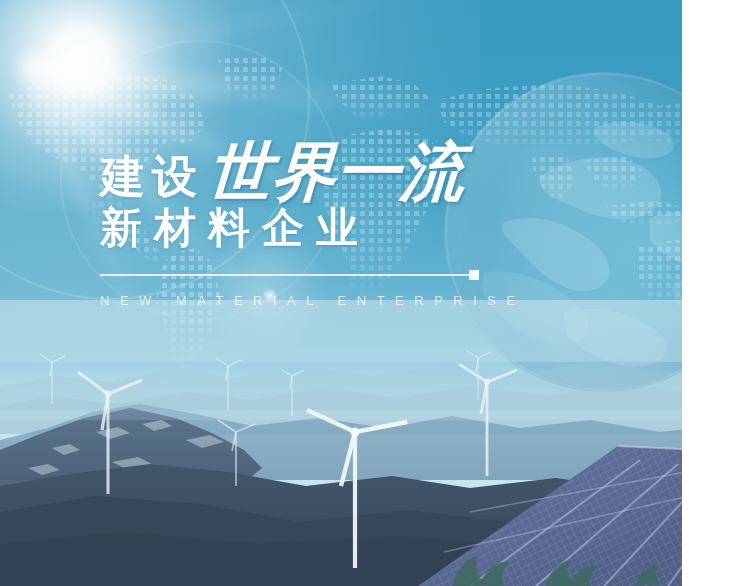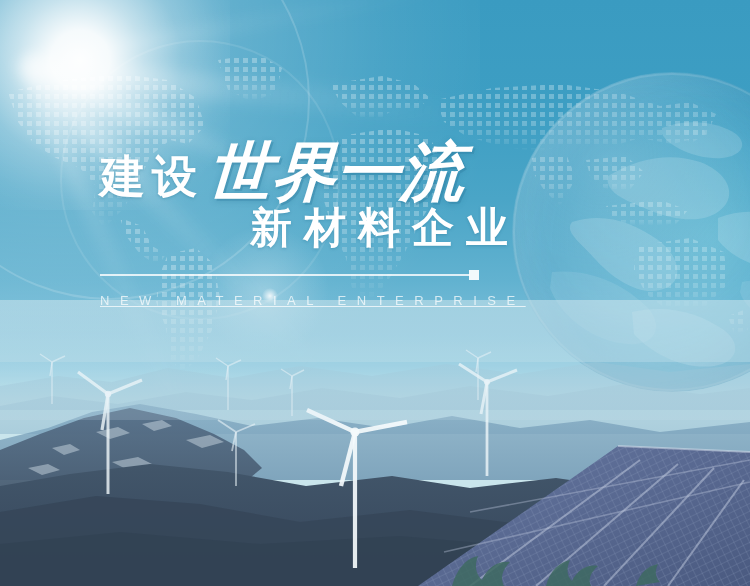--- a/index.html
+++ b/index.html
@@ -5,34 +5,33 @@
 <style>
   html, body {
     margin: 0;
     padding: 0;
     background: #ffffff;
   }
   * { box-sizing: border-box; }
 
   .banner {
     position: relative;
-    width: 750px;
+    width: 682px;
     height: 586px;
     overflow: hidden;
     font-family: "Liberation Sans", sans-serif;
     background: linear-gradient(180deg,
         #3a9bc1 0%,
         #3d9ec3 18%,
         #4aa5c7 34%,
         #62b2d0 48%,
         #7cc0da 57%,
         #9ad0e2 63%,
         #b9dfe9 68%,
         #c9e5ec 72%);
-    text-align: right;
   }
 
   
   .sun-core {
     position: absolute;
     left: -70px; top: -90px;
     width: 300px; height: 300px;
     background: radial-gradient(circle at 50% 50%,
         rgba(255,255,255,0.98) 0%,
         rgba(255,255,255,0.92) 14%,
@@ -178,21 +177,20 @@
     width: 10px; height: 10px;
     background: rgba(255,255,255,0.92);
   }
   .subtitle {
     margin-top: 17px;
     font-size: 13px;
     font-weight: 400;
     color: rgba(255,255,255,0.72);
     letter-spacing: 10.5px;
     white-space: nowrap;
-    text-decoration: underline;
   }
 </style>
 </head>
 <body>
 
 <div class="banner">
 
   <div class="sun-wide"></div>
   <div class="sun-ray ray-e"></div>
   <div class="sun-ray ray-a"></div>

